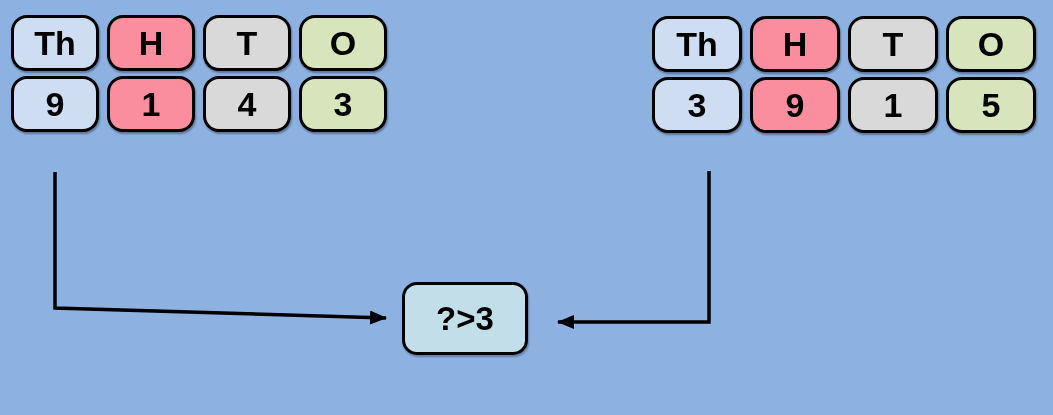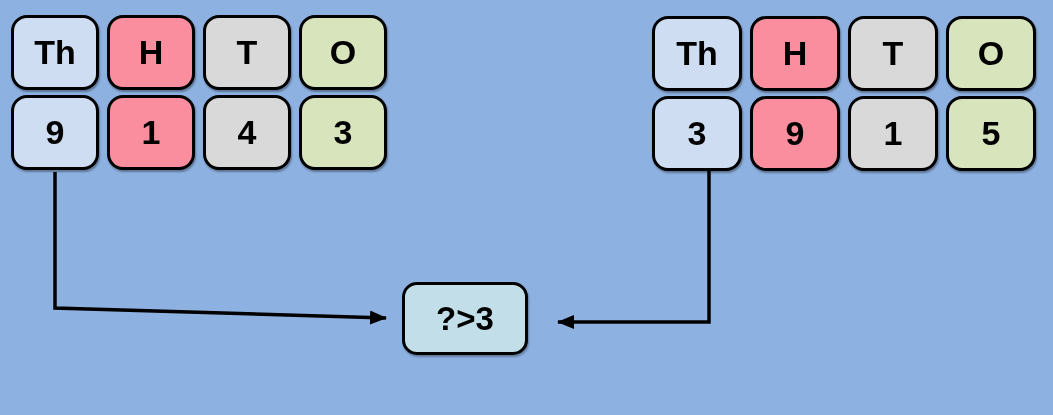--- a/index.html
+++ b/index.html
@@ -26,21 +26,21 @@
     flex-direction: column;
     row-gap: 5px;
   }
   #left-group  { left: 11px;  top: 15px; }
   #right-group { left: 652px; top: 16px; }
   .pv-row {
     display: flex;
     column-gap: 8px;
   }
   .cell {
-    height: 75px;
+    height: 56px;
     border: 3px solid #000;
     border-radius: 16px;
     box-sizing: border-box;
     display: flex;
     align-items: center;
     justify-content: center;
     font-weight: bold;
     font-size: 34px;
     color: #000;
     box-shadow: 1px 2px 2px rgba(0,0,0,0.35);

